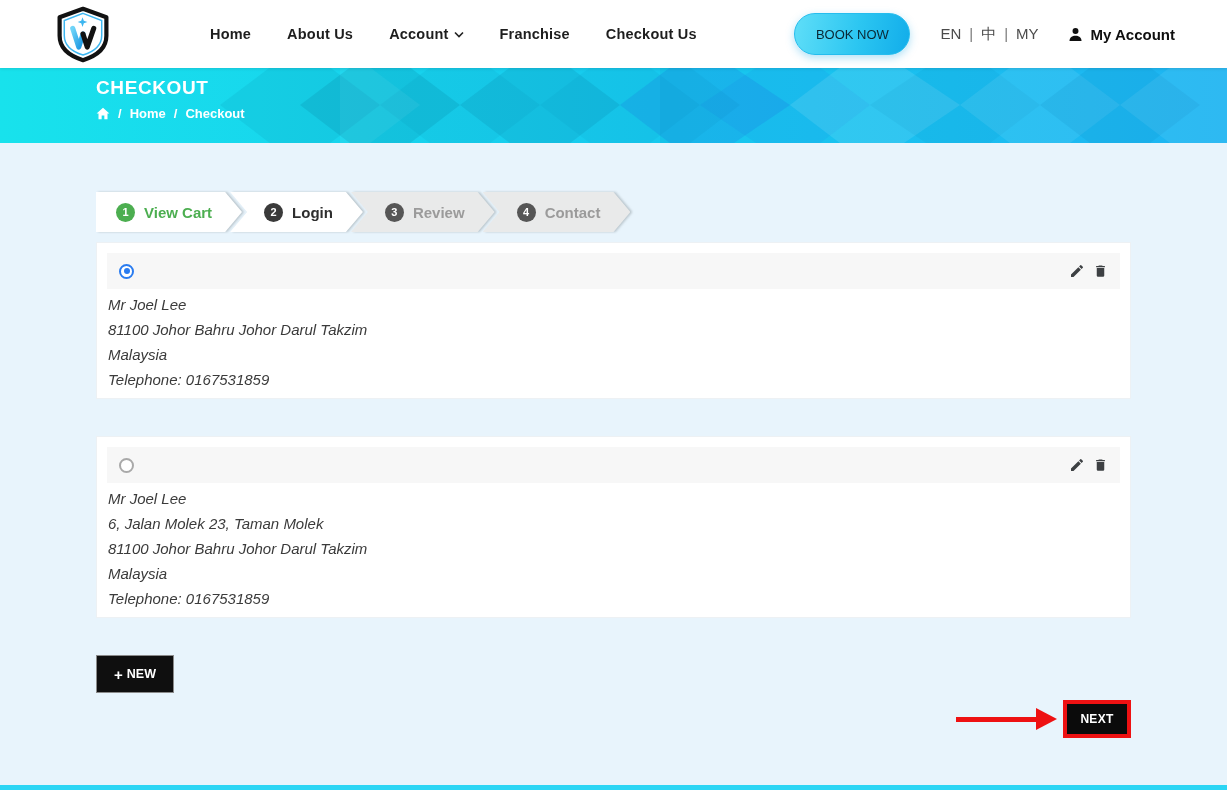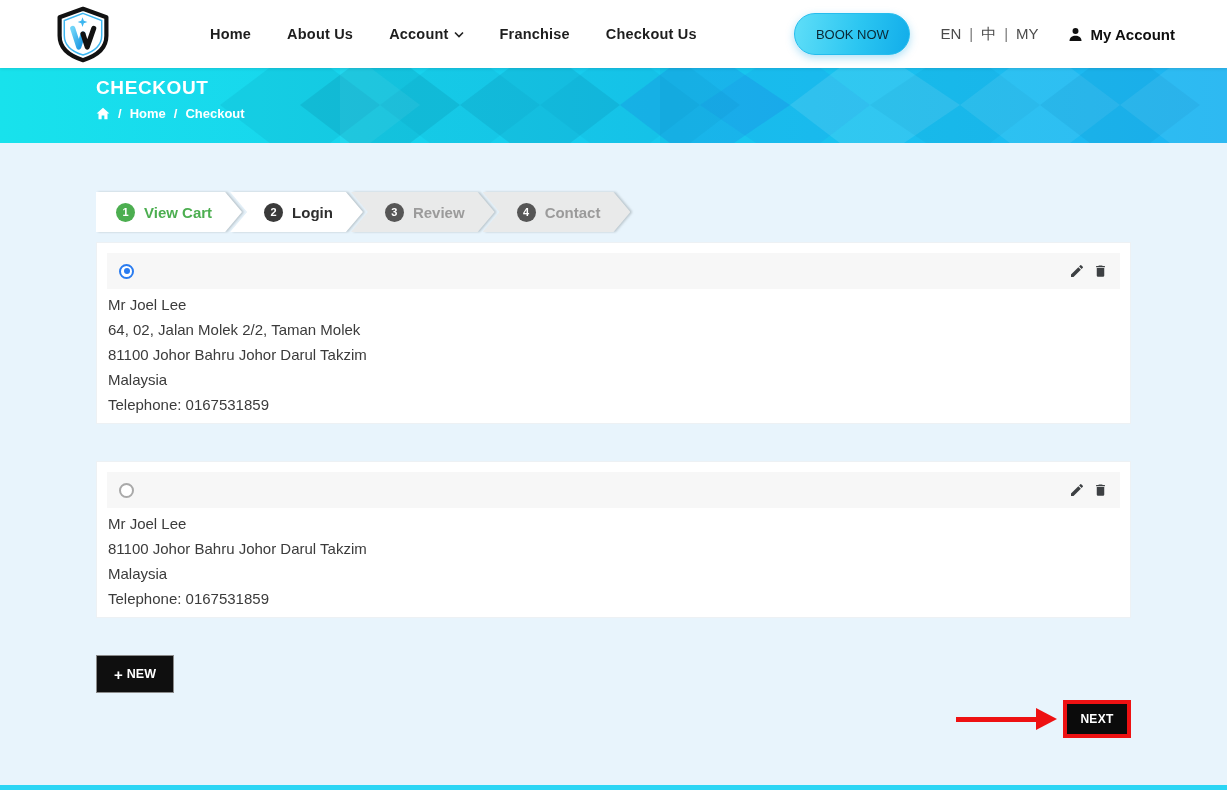--- a/index.html
+++ b/index.html
@@ -77,21 +77,21 @@
   .card { background:#fff; border:1px solid #edf1f4; padding:10px 10px 6px; margin-bottom:37px; }
   .card-strip { background:#f7f7f7; height:36px; display:flex; align-items:center;
     justify-content:space-between; padding:0 12px; }
   .radio { width:15px; height:15px; border-radius:50%; background:#fff; position:relative; cursor:pointer; flex:none; }
   .radio.selected { border:2px solid #2a7cf0; }
   .radio.selected::after { content:""; position:absolute; left:2.5px; top:2.5px;
     width:6px; height:6px; border-radius:50%; background:#2a7cf0; }
   .radio.unselected { border:2px solid #a9a9a9; }
   .card-icons { display:flex; gap:8px; align-items:center; }
   .icon-btn { cursor:pointer; display:flex; }
-  .addr { padding:3px 2px 0 1px; font-size:15px; color:#3b3b3b; line-height:25px; }
+  .addr { padding:3px 2px 0 1px; font-size:15px; color:#3b3b3b; line-height:25px;font-style:italic; }
 
   
   .new-btn { margin-top:24px; width:78px; height:38px; background:#0f0f0f; border:1px solid #8a8a8a;
     color:#fff; font-family:"Liberation Sans", sans-serif; font-weight:700; font-size:12.5px;
     display:flex; align-items:center; justify-content:center; gap:4px; cursor:pointer; }
   .plus { font-size:15px; font-weight:700; line-height:1; }
 
   .next-row { display:flex; justify-content:flex-end; align-items:center; margin-top:7px; height:38px; }
   .annot-arrow { display:flex; align-items:center; margin-right:6px; }
   .annot-line { width:80px; height:5px; background:#ee1112; }
@@ -251,21 +251,20 @@
         </span>
         <span class="icon-btn">
           <svg width="15" height="16" viewBox="0 0 24 24">
               <path d="M6 19a2 2 0 0 0 2 2h8a2 2 0 0 0 2-2V7H6v12zM19 4h-3.5l-1-1h-5l-1 1H5v2h14V4z" fill="#3d4043"></path>
             </svg>
         </span>
       </div>
     </div>
     <div class="addr">
       <div>Mr Joel Lee</div>
-      <div>64, 02, Jalan Molek 2/2, Taman Molek</div>
       <div>81100 Johor Bahru Johor Darul Takzim</div>
       <div>Malaysia</div>
       <div>Telephone: 0167531859</div>
     </div>
   </div>
 
   <div class="card">
     <div class="card-strip">
       <div class="radio unselected"></div>
       <div class="card-icons">
@@ -276,20 +275,21 @@
         </span>
         <span class="icon-btn">
           <svg width="15" height="16" viewBox="0 0 24 24">
               <path d="M6 19a2 2 0 0 0 2 2h8a2 2 0 0 0 2-2V7H6v12zM19 4h-3.5l-1-1h-5l-1 1H5v2h14V4z" fill="#3d4043"></path>
             </svg>
         </span>
       </div>
     </div>
     <div class="addr">
       <div>Mr Joel Lee</div>
+      <div>6, Jalan Molek 23, Taman Molek</div>
       <div>81100 Johor Bahru Johor Darul Takzim</div>
       <div>Malaysia</div>
       <div>Telephone: 0167531859</div>
     </div>
   </div>
 
   <button class="new-btn">
     <span class="plus">+</span>
     <span>NEW</span>
   </button>

